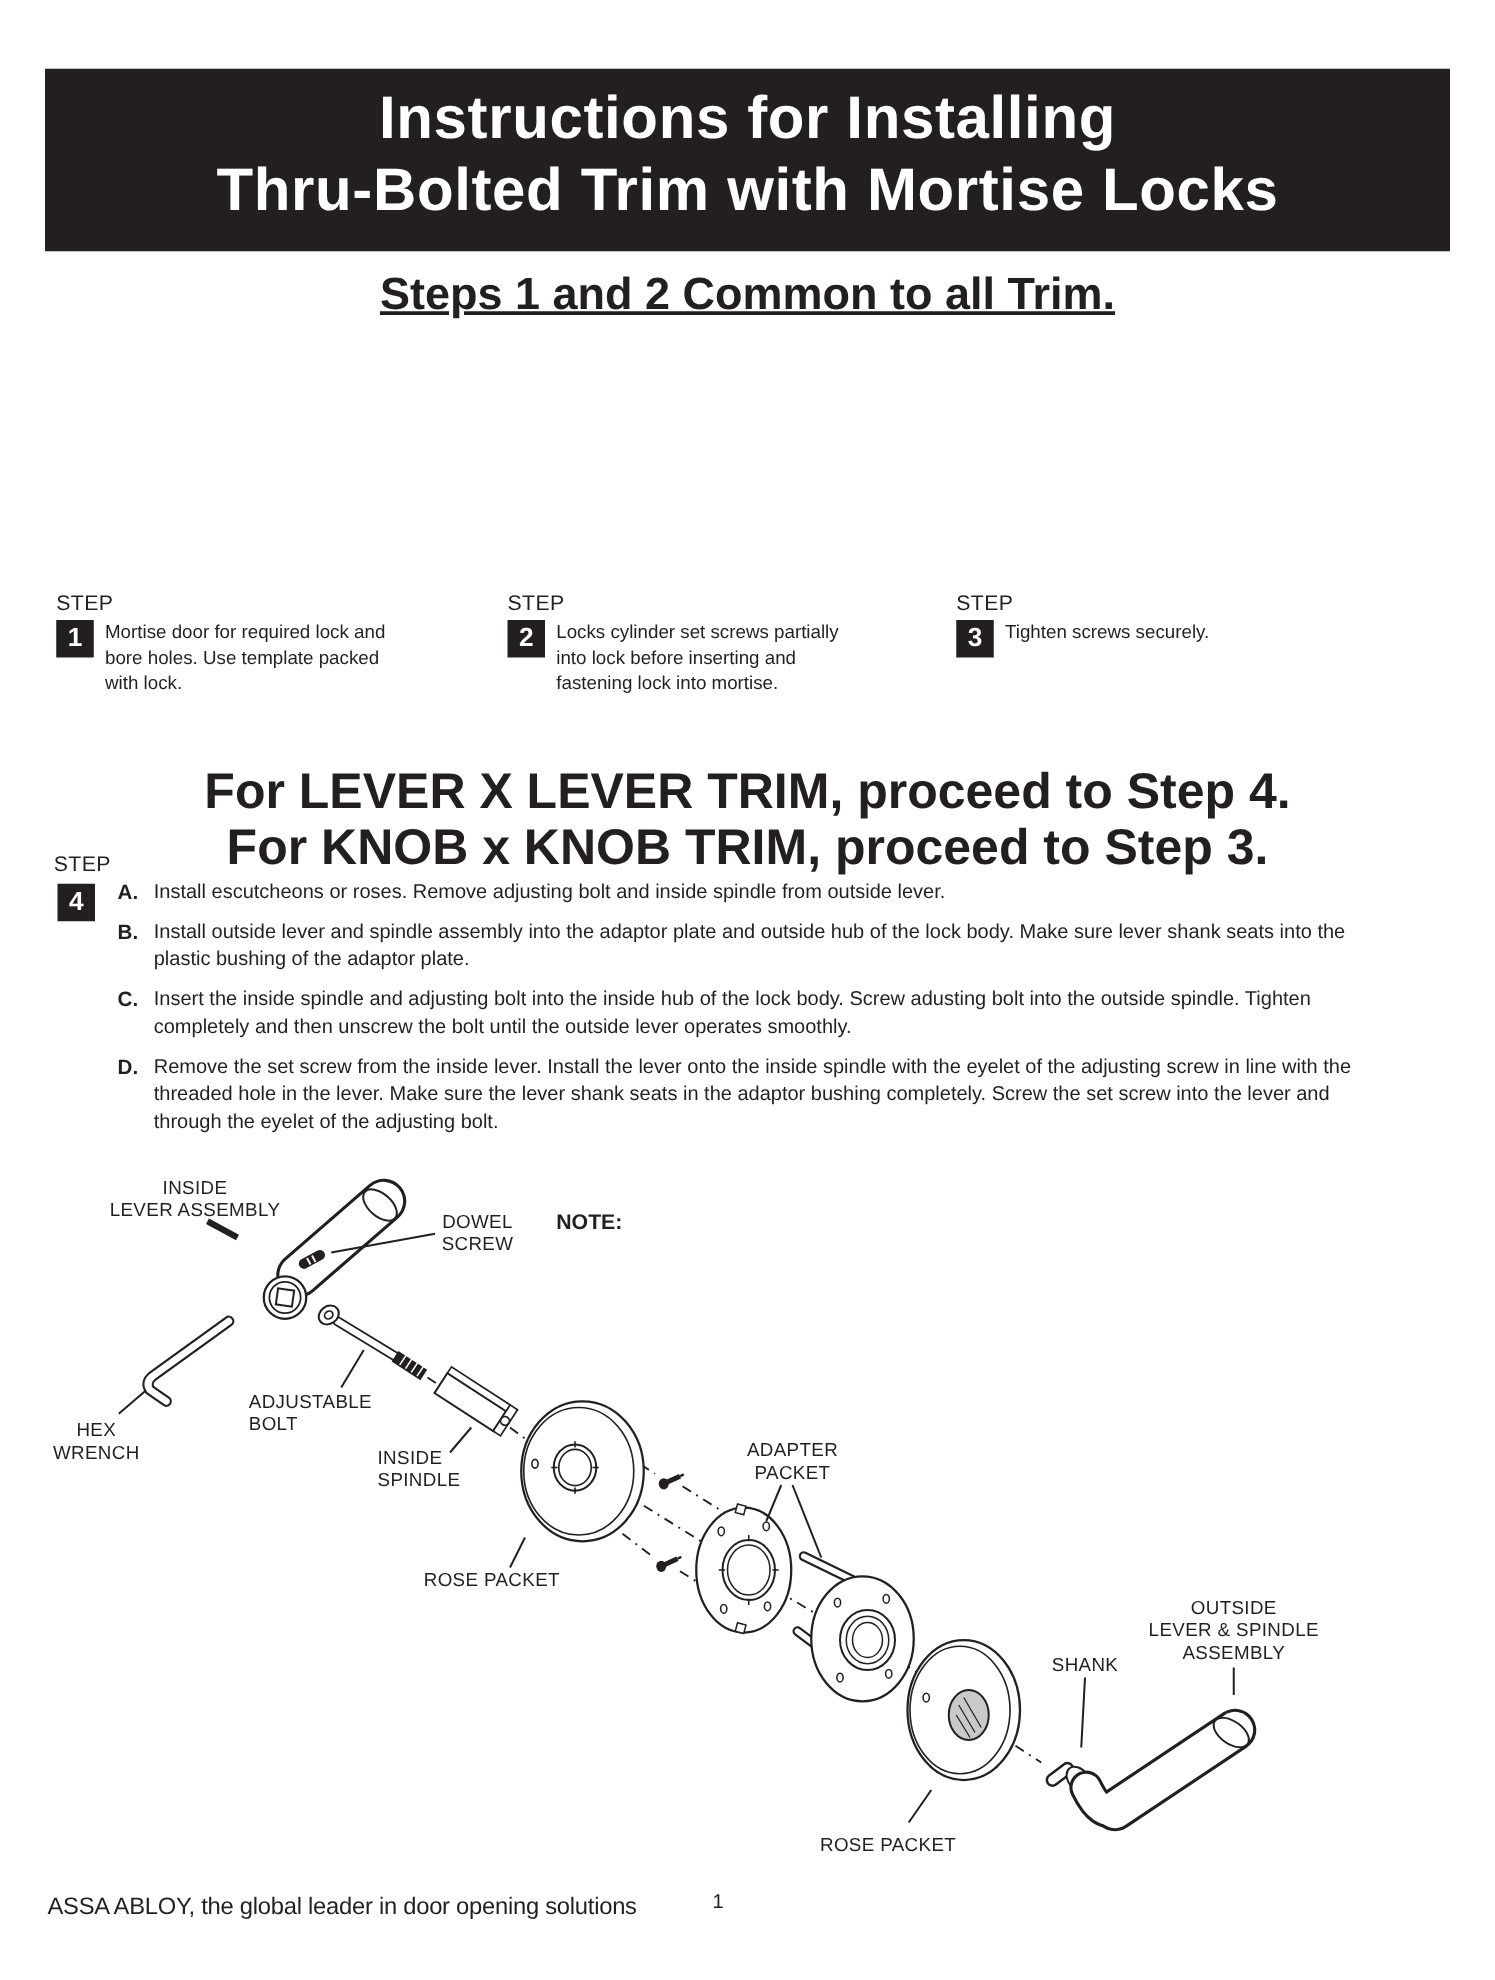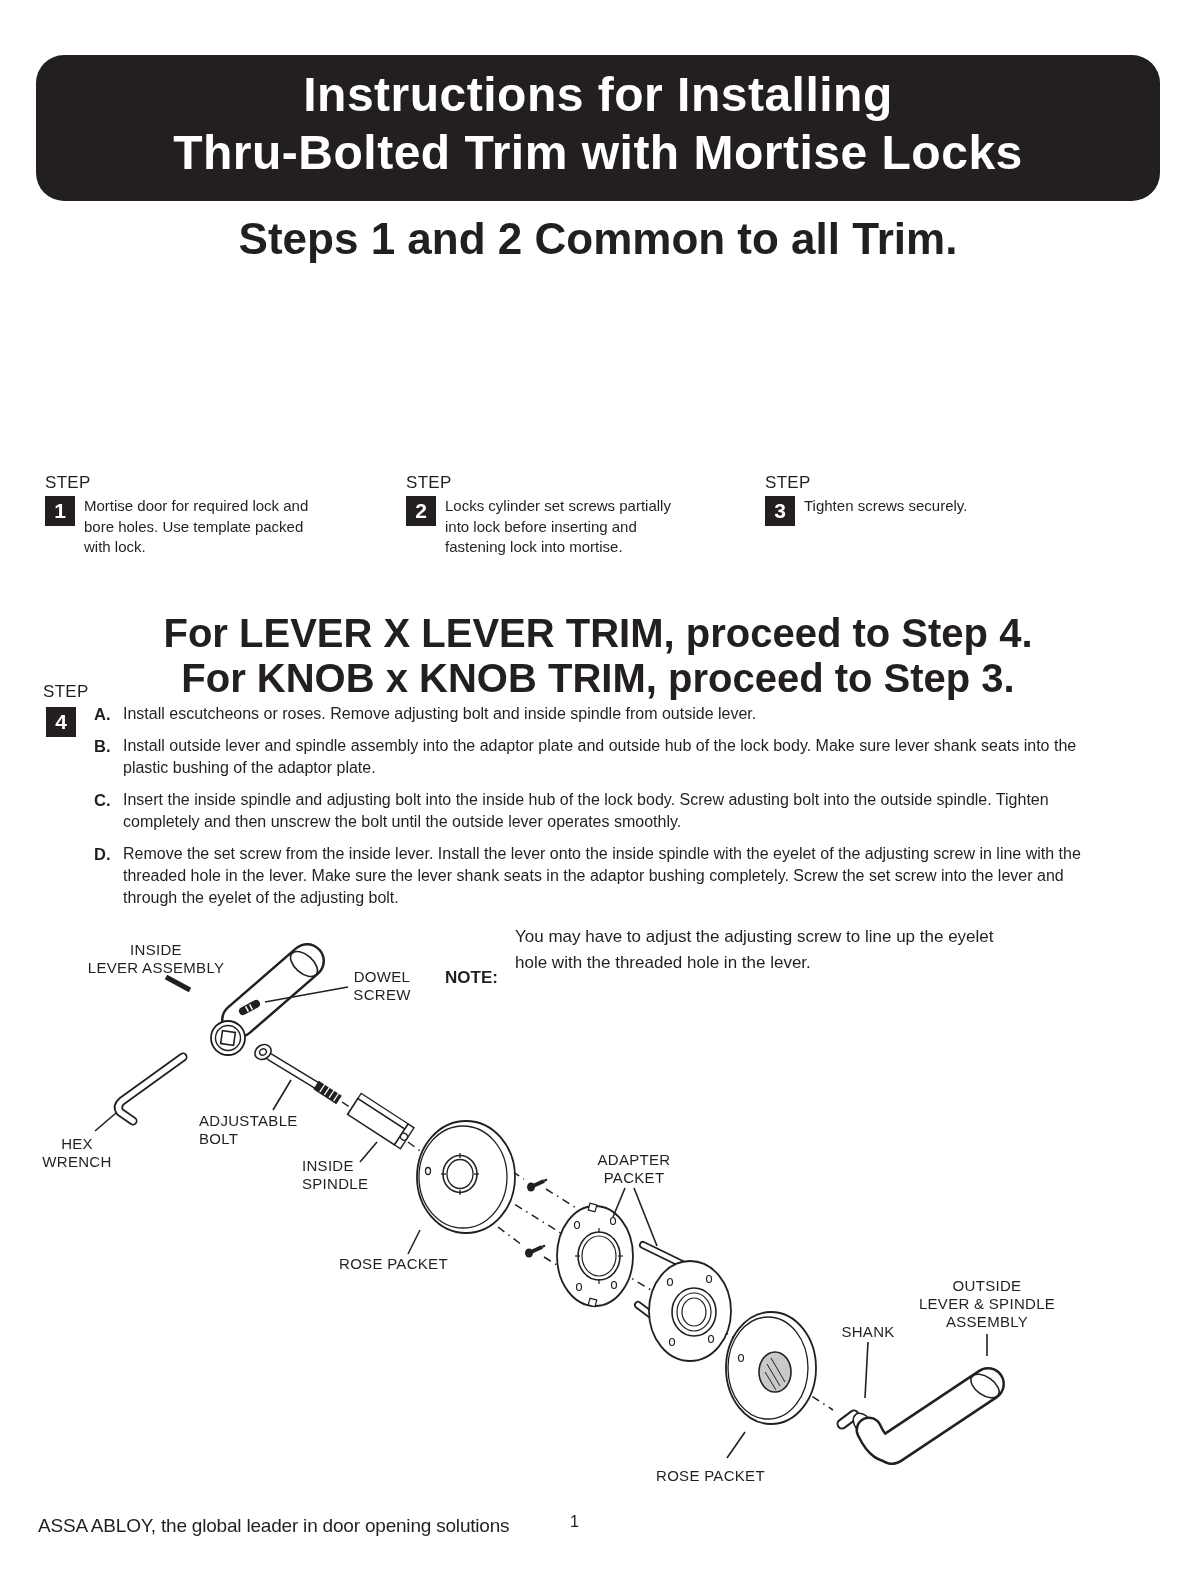--- a/index.html
+++ b/index.html
@@ -1,25 +1,25 @@
 <!DOCTYPE html>
 <html style="--ink: #231f20; --paper: #ffffff;"><head>
 <meta charset="utf-8">
 <style>
   :root{ --ink:#231f20; --paper:#ffffff; }
   html,body{ margin:0; padding:0; background:#fff; }
   body{ font-family:"Liberation Sans", sans-serif; color:var(--ink); }
   #page{ position:relative; width:1196px; height:1584px; background:var(--paper); overflow:hidden; }
 
   
-  .banner{ position:absolute; left:36px; top:55px; width:1124px; height:146px; background:var(--ink); color:#fff; text-align:center;border-radius:28px; }
+  .banner{ position:absolute; left:36px; top:55px; width:1124px; height:146px; background:var(--ink); color:#fff; text-align:center; }
   .banner-inner{ padding-top:11px; }
   .banner .t{ font-size:48px; font-weight:bold; line-height:58px; letter-spacing:.5px; }
 
-  .subtitle{ position:absolute; left:36px; top:214px; width:1124px; text-align:center; font-size:44px; font-weight:bold; }
+  .subtitle{ position:absolute; left:36px; top:214px; width:1124px; text-align:center; font-size:36px; font-weight:bold;text-decoration:underline; }
 
   
   .step-col{ position:absolute; }
   .step-word{ font-size:17px; line-height:20px; margin-bottom:3px; letter-spacing:.3px; }
   .step-row{ display:flex; align-items:flex-start; gap:9px; }
   .step-num{ flex:none; width:30px; height:30px; background:var(--ink); color:#fff; font-size:21px; font-weight:bold; display:flex; align-items:center; justify-content:center; }
   .step-text{ font-size:15px; line-height:20.5px; }
   .step-text .l2{ margin-top:0; }
 
   
@@ -107,24 +107,20 @@
       <div class="text">Insert the inside spindle and adjusting bolt into the inside hub of the lock body. Screw adusting bolt into the outside spindle. Tighten completely and then unscrew the bolt until the outside lever operates smoothly.</div>
     </div>
     <div class="item">
       <div class="letter">D.</div>
       <div class="text">Remove the set screw from the inside lever. Install the lever onto the inside spindle with the eyelet of the adjusting screw in line with the threaded hole in the lever. Make sure the lever shank seats in the adaptor bushing completely. Screw the set screw into the lever and through the eyelet of the adjusting bolt.</div>
     </div>
   </div>
 
   <div class="note">
     <div class="label">NOTE:</div>
-    <div class="lines">
-      <div>You may have to adjust the adjusting screw to line up the eyelet</div>
-      <div>hole with the threaded hole in the lever.</div>
-    </div>
   </div>
 
   <svg class="diagram" viewBox="0 0 1140 570" width="1140" height="570">
 
     <g stroke="#231f20" stroke-width="1.5" fill="none" stroke-dasharray="8 5 1.5 5">
       <line x1="306" y1="172" x2="318" y2="180"></line>
       <line x1="372" y1="212" x2="402" y2="234"></line>
       <line x1="446" y1="254" x2="536" y2="310"></line>
       <line x1="460" y1="231" x2="488" y2="249"></line>
       <line x1="510" y1="259" x2="556" y2="288"></line>

